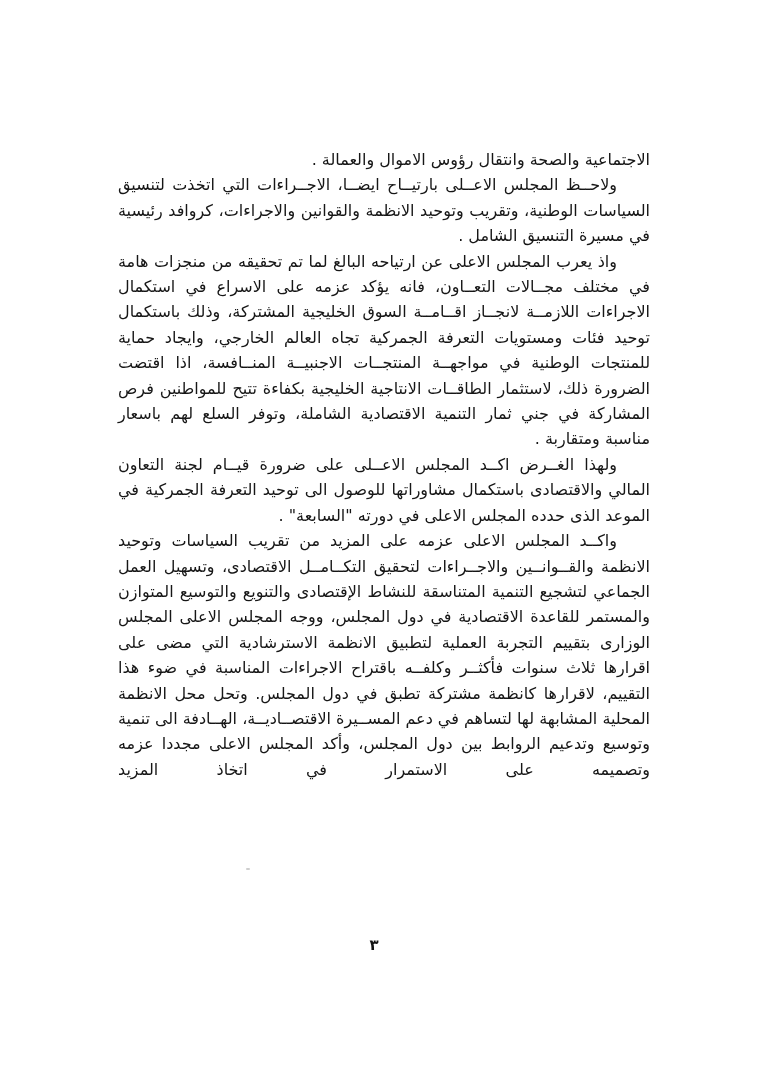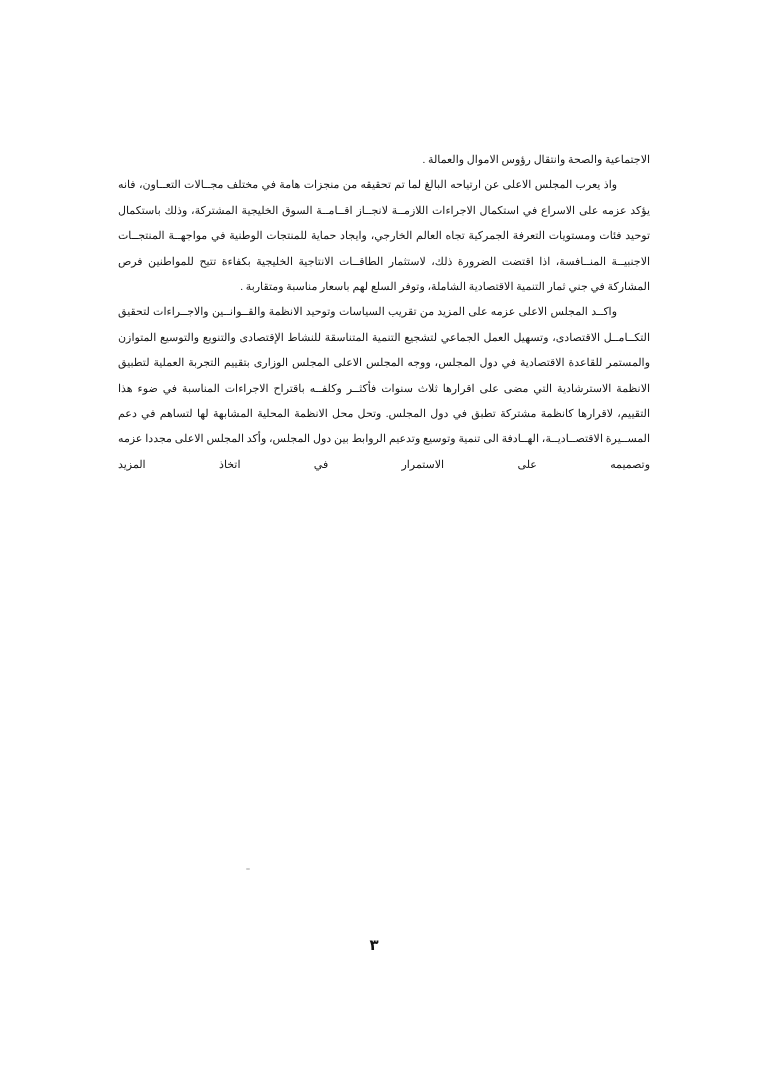--- a/index.html
+++ b/index.html
@@ -17,25 +17,24 @@
   }
   .text-block {
     position: absolute;
     top: 147px;
     right: 112px;
     width: 532px;
     direction: rtl;
     unicode-bidi: embed;
     text-align: justify;
     color: #161616;
-    font-size: 11px;
+    font-size: 16px;
     line-height: 25.4px;
     font-weight: 500;
     letter-spacing: 0px;
-    font-family: Liberation Serif, serif;
   }
   .text-block p {
     margin: 0;
     padding: 0;
     text-indent: 33px;
   }
   .text-block p.no-indent {
     text-indent: 0;
   }
   .text-block p.runover {
@@ -63,21 +62,23 @@
     border-radius: 1px;
   }
 </style>
 </head>
 <body>
 
 <div class="page">
 
   <div class="text-block">
     <p class="no-indent">الاجتماعية والصحة وانتقال رؤوس الاموال والعمالة .</p>
+    <p>ولاحــظ المجلس الاعــلى بارتيــاح ايضــا، الاجــراءات التي اتخذت لتنسيق السياسات الوطنية، وتقريب وتوحيد الانظمة والقوانين والاجراءات، كروافد رئيسية في مسيرة التنسيق الشامل .</p>
     <p>واذ يعرب المجلس الاعلى عن ارتياحه البالغ لما تم تحقيقه من منجزات هامة في مختلف مجــالات التعــاون، فانه يؤكد عزمه على الاسراع في استكمال الاجراءات اللازمــة لانجــاز اقــامــة السوق الخليجية المشتركة، وذلك باستكمال توحيد فئات ومستويات التعرفة الجمركية تجاه العالم الخارجي، وايجاد حماية للمنتجات الوطنية في مواجهــة المنتجــات الاجنبيــة المنــافسة، اذا اقتضت الضرورة ذلك، لاستثمار الطاقــات الانتاجية الخليجية بكفاءة تتيح للمواطنين فرص المشاركة في جني ثمار التنمية الاقتصادية الشاملة، وتوفر السلع لهم باسعار مناسبة ومتقاربة .</p>
+    <p>ولهذا الغــرض اكــد المجلس الاعــلى على ضرورة قيــام لجنة التعاون المالي والاقتصادى باستكمال مشاوراتها للوصول الى توحيد التعرفة الجمركية في الموعد الذى حدده المجلس الاعلى في دورته "السابعة" .</p>
     <p class="runover">واكــد المجلس الاعلى عزمه على المزيد من تقريب السياسات وتوحيد الانظمة والقــوانــين والاجــراءات لتحقيق التكــامــل الاقتصادى، وتسهيل العمل الجماعي لتشجيع التنمية المتناسقة للنشاط الإقتصادى والتنويع والتوسيع المتوازن والمستمر للقاعدة الاقتصادية في دول المجلس، ووجه المجلس الاعلى المجلس الوزارى بتقييم التجربة العملية لتطبيق الانظمة الاسترشادية التي مضى على اقرارها ثلاث سنوات فأكثــر وكلفــه باقتراح الاجراءات المناسبة في ضوء هذا التقييم، لاقرارها كانظمة مشتركة تطبق في دول المجلس. وتحل محل الانظمة المحلية المشابهة لها لتساهم في دعم المســيرة الاقتصــاديــة، الهــادفة الى تنمية وتوسيع وتدعيم الروابط بين دول المجلس، وأكد المجلس الاعلى مجددا عزمه وتصميمه على الاستمرار في اتخاذ المزيد</p>
   </div>
 
   <div class="speck"></div>
 
   <div class="page-number">٣</div>
 
 </div>
 
 </body></html>

